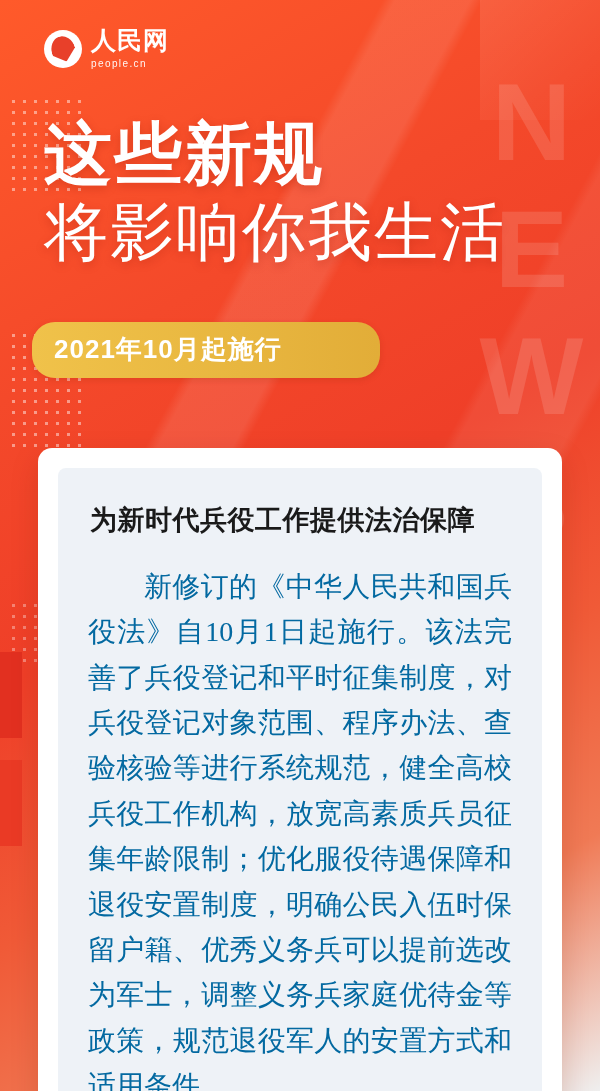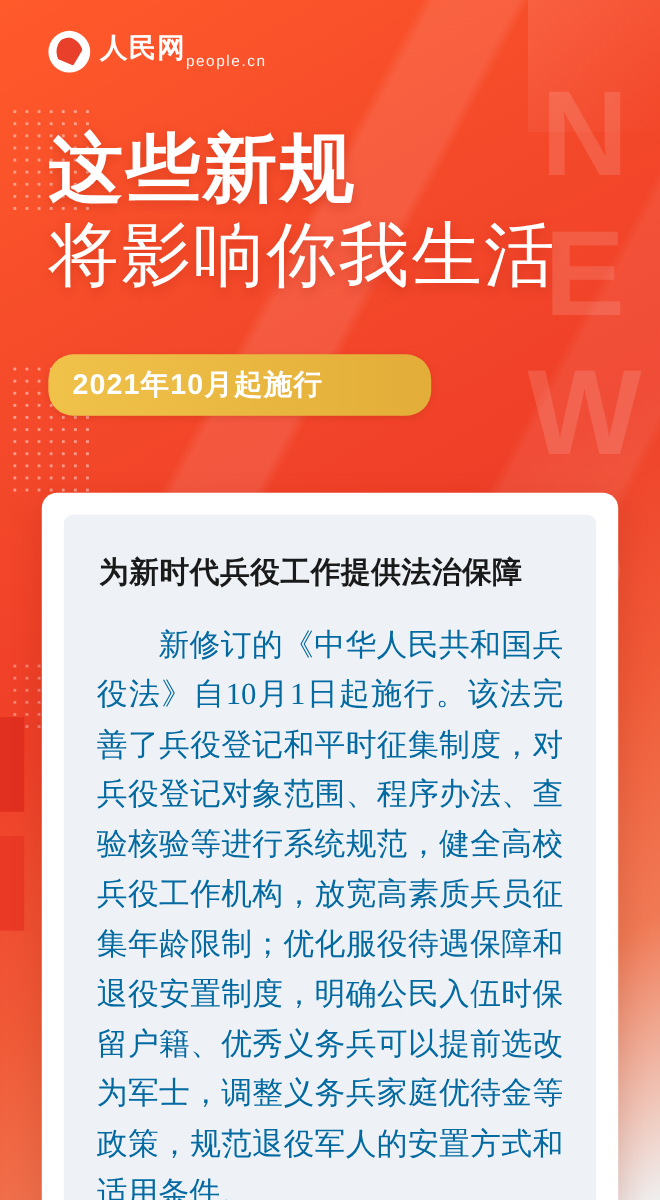--- a/index.html
+++ b/index.html
@@ -107,35 +107,35 @@
     top: 6px;
     width: 24px;
     height: 26px;
     border-radius: 50% 50% 50% 50% / 60% 60% 40% 40%;
     background: #e8402a;
     transform: rotate(-18deg);
     clip-path: polygon(0 0, 100% 0, 100% 58%, 48% 100%, 0 62%);
   }
   .logo-text {
     display: flex;
-    flex-direction: row;
+    flex-direction: column;
     justify-content: center;
     line-height: 1;
   }
   .logo-cn {
     font-size: 25px;
     font-weight: bold;
     color: #ffffff;
     letter-spacing: 1px;
   }
   .logo-en {
-    font-size: 14px;
+    font-size: 10px;
     color: #ffffff;
     letter-spacing: 1.4px;
-    margin-top: 16px;
+    margin-top: 6px;
     opacity: 0.95;
   }
 
   
   .headline {
     position: absolute;
     left: 44px;
     top: 118px;
     width: 520px;
   }
@@ -153,21 +153,21 @@
     color: #ffffff;
     letter-spacing: 2px;
     line-height: 1.18;
     margin-top: 6px;
     text-shadow: 0 3px 10px rgba(150,20,0,0.28);
   }
 
   
   .date-ribbon {
     position: absolute;
-    left: 44px;
+    left: 32px;
     top: 322px;
     min-width: 300px;
     padding: 10px 26px 11px 22px;
     background: linear-gradient(90deg, #f0c24a 0%, #e8b63f 60%, #e2ad38 100%);
     color: #ffffff;
     font-size: 26px;
     font-weight: bold;
     letter-spacing: 1px;
     box-shadow: 0 2px 6px rgba(140,40,0,0.18);
     border-radius: 23px;

